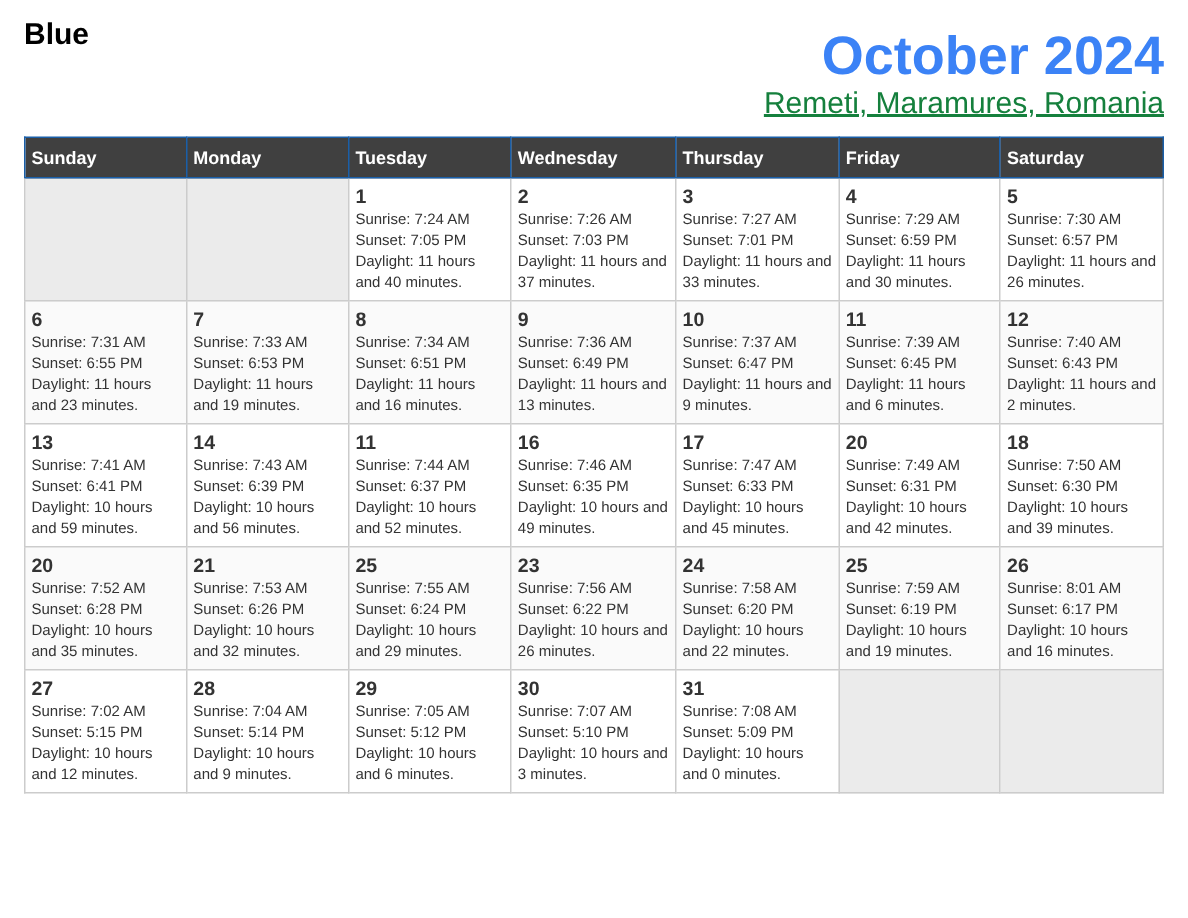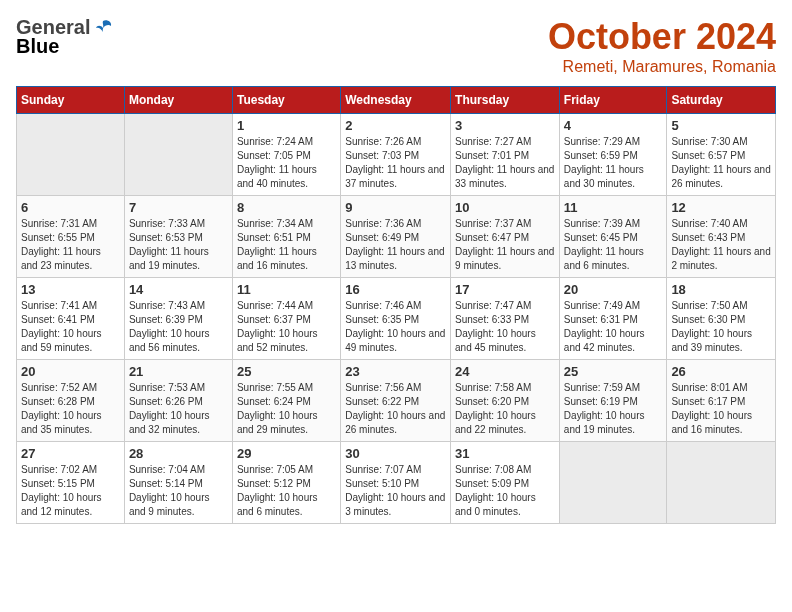--- a/index.html
+++ b/index.html
@@ -20,33 +20,34 @@
       display: flex;
       flex-direction: column;
       align-items: flex-start;
     }
     .title-section {
       text-align: right;
     }
     .month-title {
       font-size: 36px;
       font-weight: bold;
-      color: #c2410c;
+      color: #3b82f6;
     }
     .location-subtitle {
-      font-size: 16px;
-      color: #c2410c;
+      font-size: 20px;
+      color: #15803d;
+      text-decoration: underline;
     }
     .calendar-table {
       width: 100%;
       border-collapse: collapse;
       font-size: 11px;
     }
     .calendar-table th {
-      background-color: #b91c1c;
+      background-color: #404040;
       color: #fff;
       padding: 6px 4px;
       text-align: left;
       font-size: 12px;
       border: 1px solid #1a5fa8;
     }
     .calendar-table td {
       border: 1px solid #ccc;
       padding: 4px;
       vertical-align: top;
@@ -75,27 +76,20 @@
     }
     .empty-cell {
       background-color: #ebebeb !important;
     }
   </style>
 </head>
 <body>
 
 <div class="header-section">
   <div class="logo">
-    <div style="display:flex; align-items:center;">
-      <span style="font-size:20px; font-weight:bold; color:#444;">General</span>
-      <svg width="22" height="22" viewBox="0 0 22 22" style="margin-left:2px;">
-        <path d="M11 4 C14 2, 20 4, 19 9 C17 7, 13 8, 11 11 C12 8, 10 6, 11 4Z" fill="#1a6db5"></path>
-        <path d="M11 11 C9 8, 5 8, 4 11 C7 10, 9 12, 11 15 C10 12, 12 10, 11 11Z" fill="#1a6db5"></path>
-      </svg>
-    </div>
     <span style="font-size:20px; font-weight:bold; color:#000000; margin-top:-4px; margin-left:0;">Blue</span>
   </div>
   <div class="title-section">
     <div class="month-title">October 2024</div>
     <div class="location-subtitle">Remeti, Maramures, Romania</div>
   </div>
 </div>
 
 <table class="calendar-table">
   <thead>

